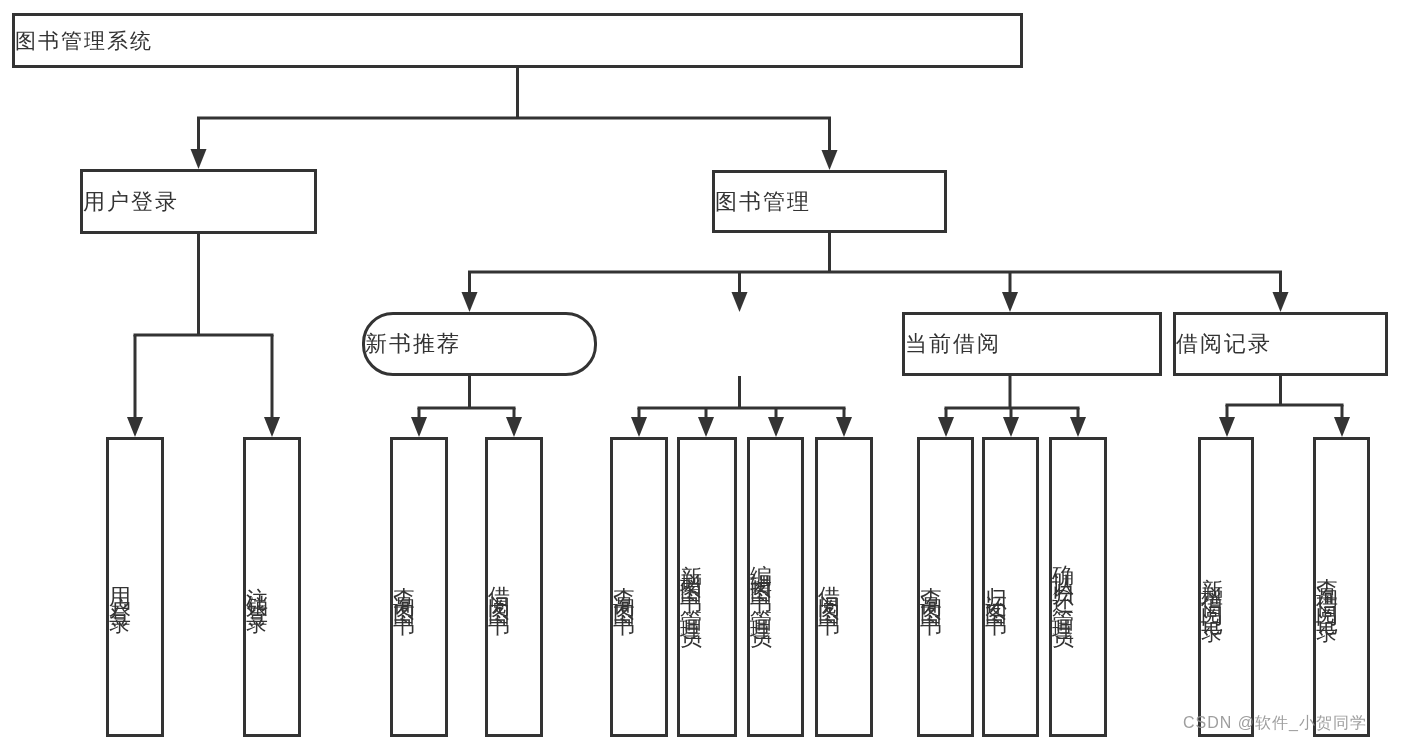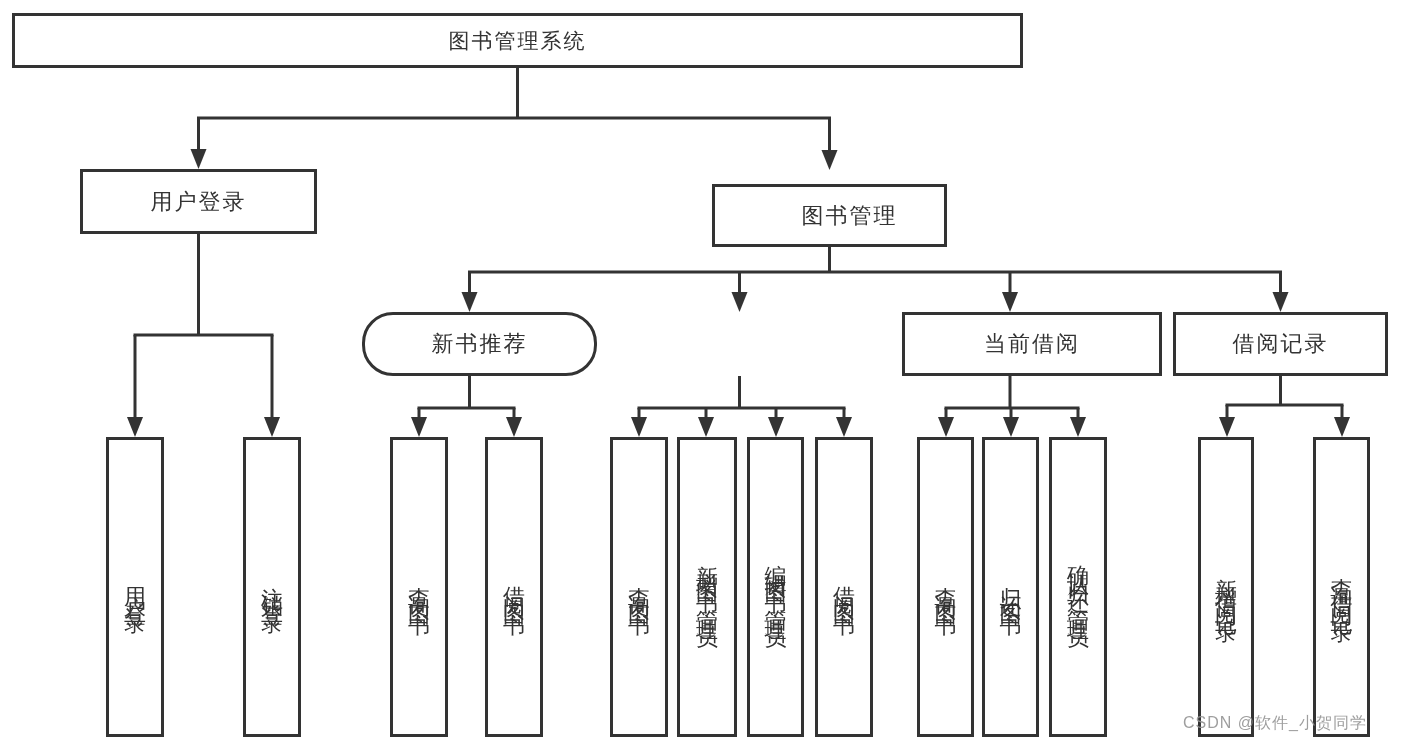--- a/index.html
+++ b/index.html
@@ -22,21 +22,20 @@
     z-index: 1;
   }
   .node {
     position: absolute;
     box-sizing: border-box;
     background: #ffffff;
     border: 3px solid #333333;
     color: #333333;
     display: flex;
     align-items: center;
-    justify-content: center;
     z-index: 2;
   }
   .node.h {
     font-size: 22px;
     letter-spacing: 2px;
     white-space: nowrap;
   }
   .node.root-box {
     font-size: 21px;
   }
@@ -139,21 +138,21 @@
     </g>
   </svg>
 
   <div class="node h root-box" style="left:12px; top:13px; width:1011px; height:55px;">
     <span>图书管理系统</span>
   </div>
 
   <div class="node h" style="left:80px; top:169px; width:237px; height:65px;">
     <span>用户登录</span>
   </div>
-  <div class="node h" style="left:712px; top:184px; width:235px; height:63px;padding-left:40px;">
+  <div class="node h" style="left:712px; top:170px; width:235px; height:63px;">
     <span>图书管理</span>
   </div>
 
   <div class="node h" style="left:362px; top:312px; width:235px; height:64px;border-radius:31px;">
     <span>新书推荐</span>
   </div>
   <div class="node h" style="left:902px; top:312px; width:260px; height:64px;">
     <span>当前借阅</span>
   </div>
   <div class="node h" style="left:1173px; top:312px; width:215px; height:64px;">

